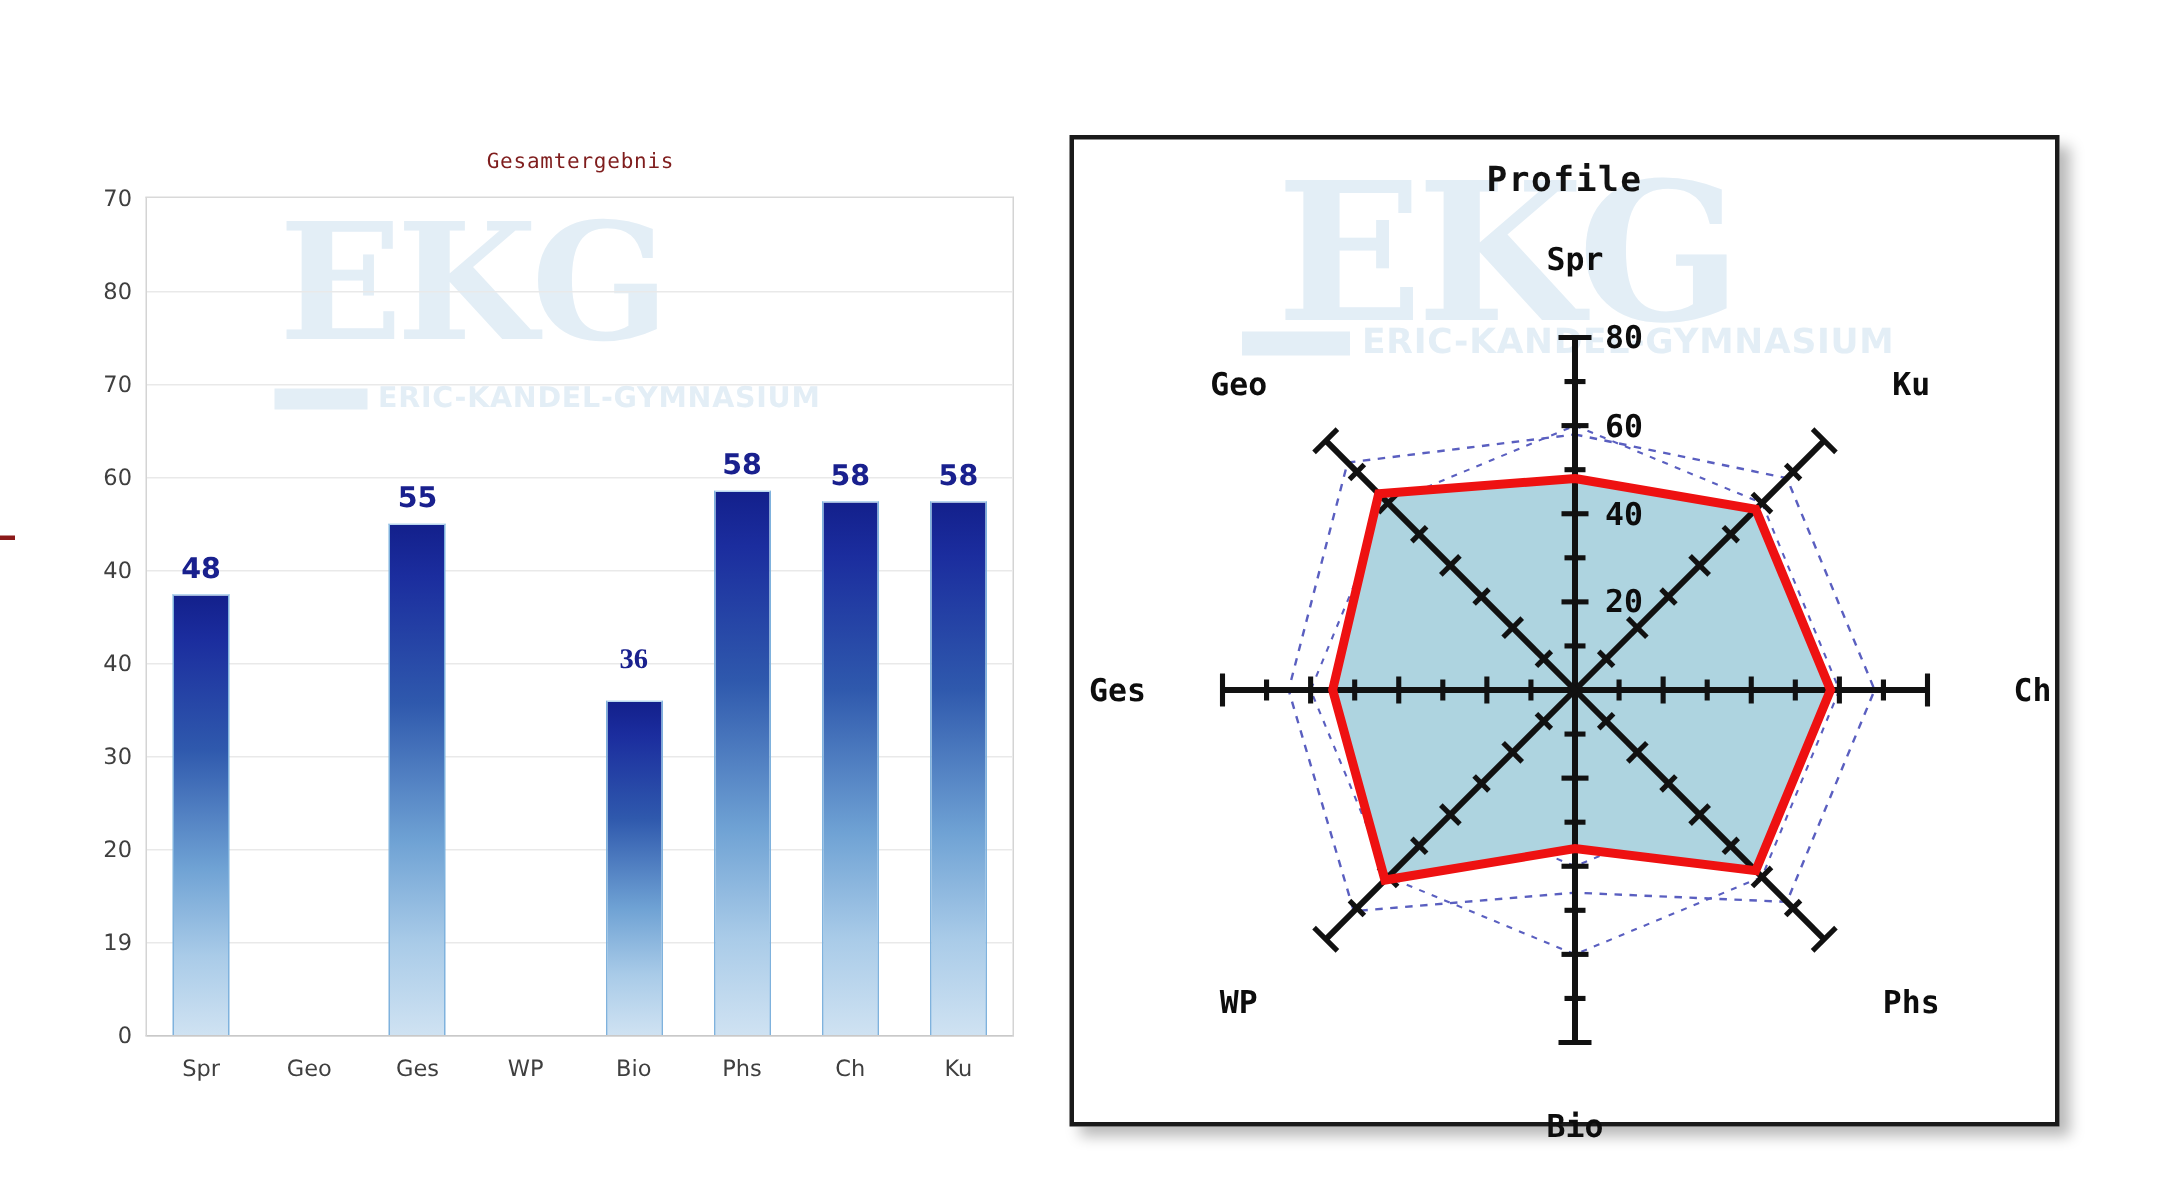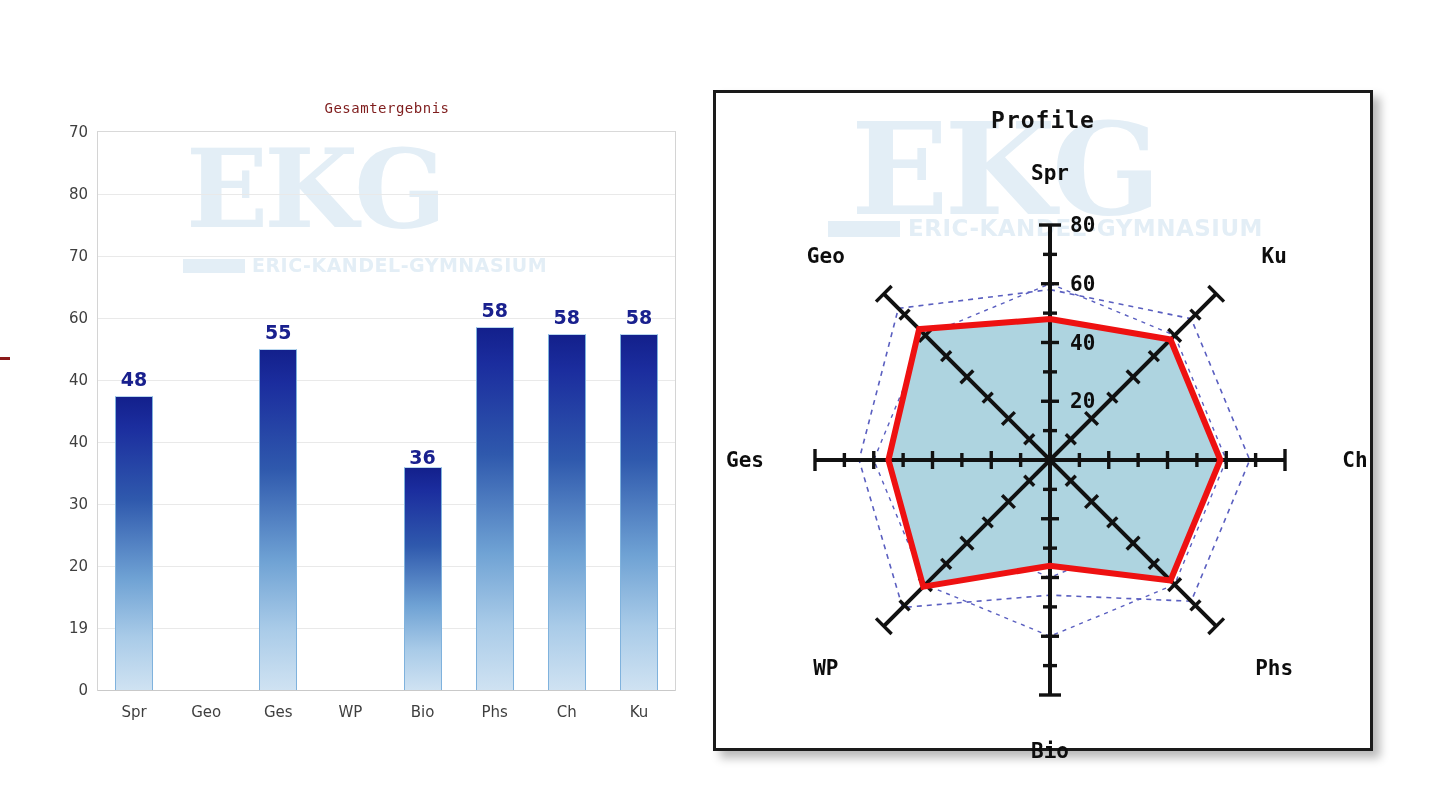--- a/index.html
+++ b/index.html
@@ -111,21 +111,21 @@
         <div class="bar-slot" style="left: 0px; width: 72.125px;">
           <div class="bar" style="height: 294.5px;"></div>
           <div class="bar-value" style="bottom: 300.5px;">48</div>
         </div>
         <div class="bar-slot" style="left: 144.25px; width: 72.125px; text-align: right;">
           <div class="bar" style="height: 341px;"></div>
           <div class="bar-value" style="bottom: 347px;">55</div>
         </div>
         <div class="bar-slot" style="left: 288.5px; width: 72.125px;">
           <div class="bar" style="height: 223.2px;"></div>
-          <div class="bar-value" style="bottom: 222px;">36</div>
+          <div class="bar-value" style="bottom: 239px; font-family: Liberation Serif, serif;">36</div>
         </div>
         <div class="bar-slot" style="left: 360.625px; width: 72.125px;">
           <div class="bar" style="height: 362.7px;"></div>
           <div class="bar-value" style="bottom: 368.7px;">58</div>
         </div>
         <div class="bar-slot" style="left: 432.75px; width: 72.125px;">
           <div class="bar" style="height: 356.5px;"></div>
           <div class="bar-value" style="bottom: 362.5px;">58</div>
         </div>
         <div class="bar-slot" style="left: 504.875px; width: 72.125px;">

